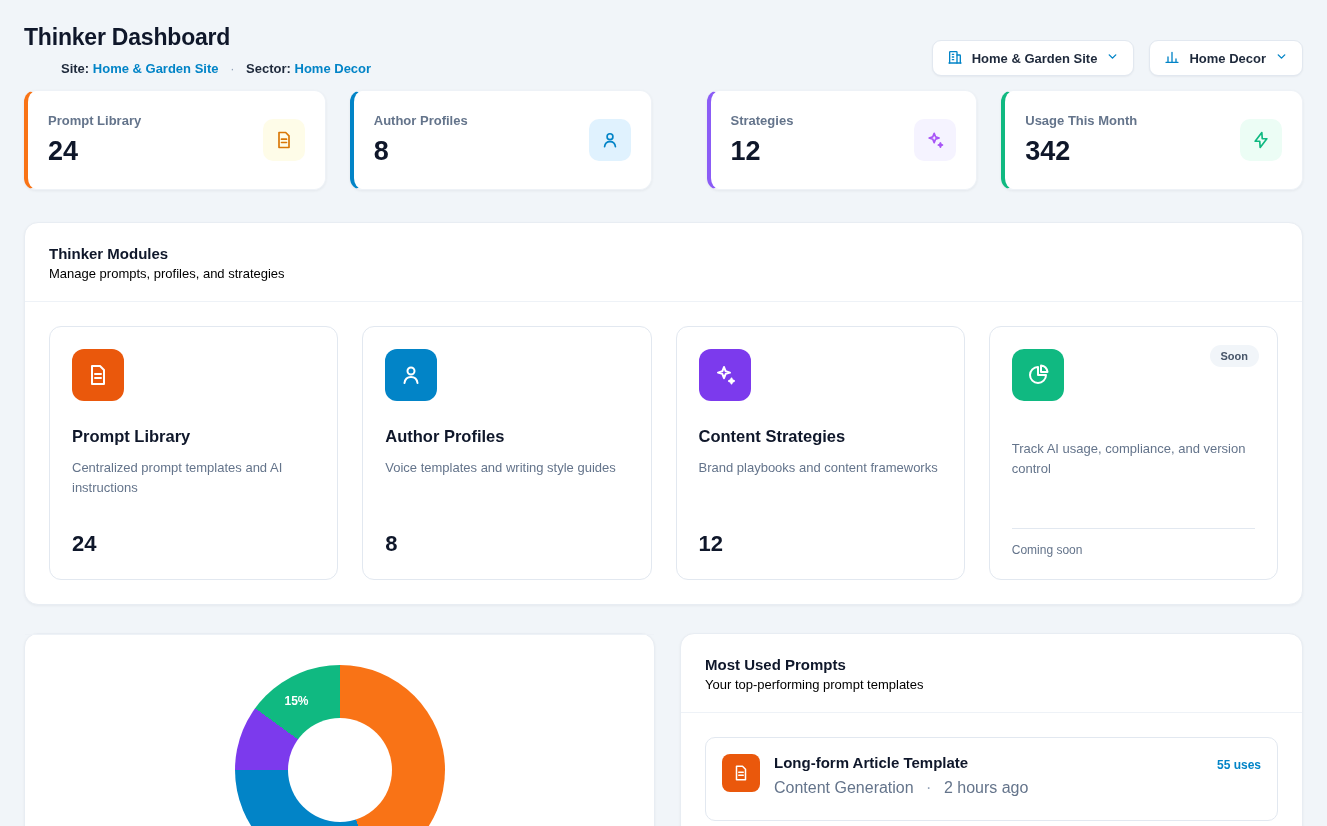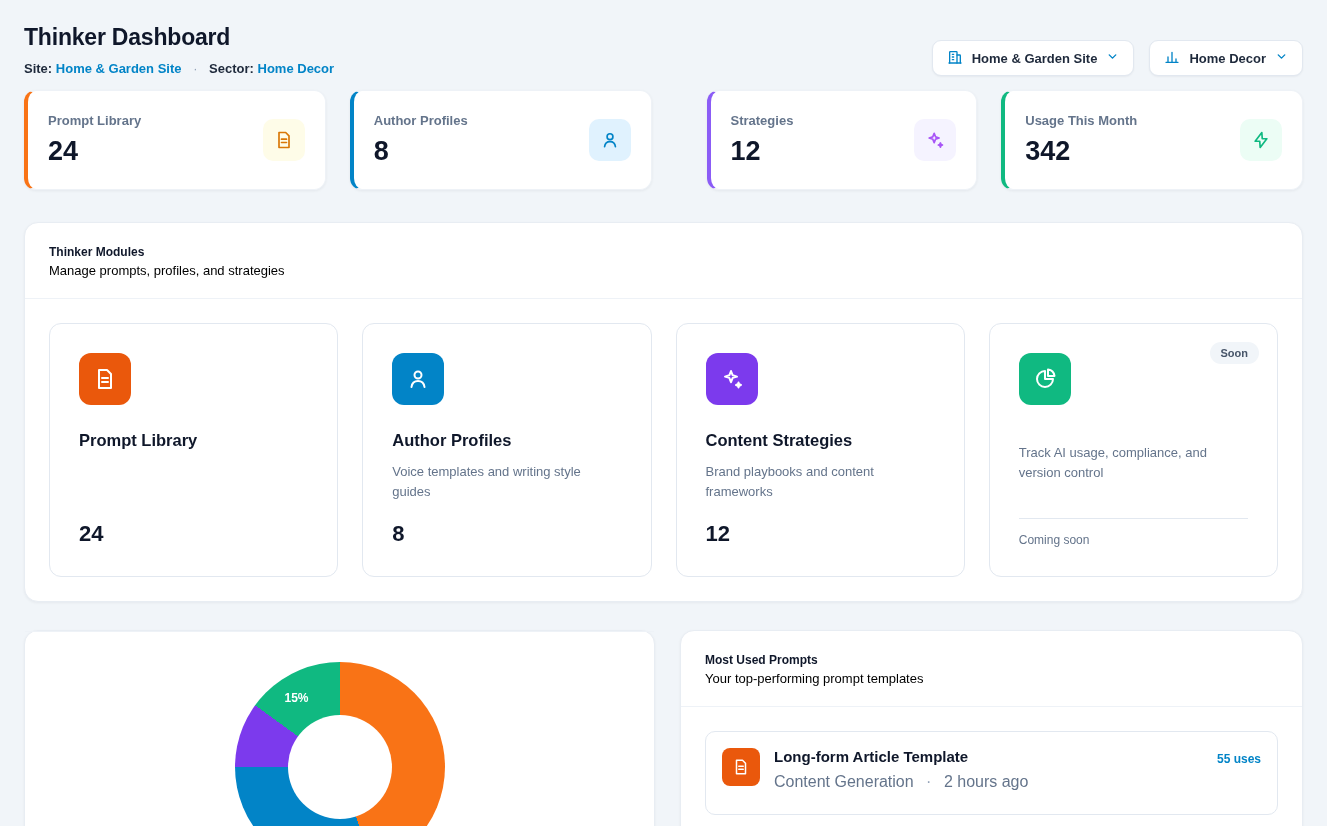--- a/index.html
+++ b/index.html
@@ -8,21 +8,21 @@
     width: 1327px; height: 826px;
     background: #f1f5f9;
     font-family: "Liberation Sans", "DejaVu Sans", sans-serif;
     color: #0f172a;
   }
   .page { padding: 24px 24px 0; }
 
   
   .topbar { display: flex; justify-content: space-between; align-items: flex-end; }
   .page-title { font-size: 23px; font-weight: 800; color: #0f172a; letter-spacing: -0.2px; }
-  .subline { margin-top: 10px; font-size: 13px; font-weight: 700; color: #1e293b; }
+  .subline { margin-top: 10px; font-size: 13px; font-weight: 700; color: #1e293b; margin-left: 37px; }
   .subline a { color: #0284c7; text-decoration: none; font-weight: 700; }
   .subline .dot-sep { color: #94a3b8; margin: 0 8px; font-weight: 400; }
   .selects { display: flex; gap: 15px; padding-top: 9px; }
   .select-btn {
     display: inline-flex; align-items: center; gap: 9px;
     background: #fff; border: 1px solid #e2e8f0; border-radius: 9px;
     height: 36px; padding: 0 14px; font-size: 13px; font-weight: 700; color: #1e293b;
     cursor: pointer; box-shadow: 0 1px 2px rgba(15,23,42,.05);
     font-family: inherit;
   }
@@ -41,29 +41,29 @@
   .stat-value { margin-top: 8px; font-size: 27px; font-weight: 800; color: #0f172a; }
   .stat-icon { width: 42px; height: 42px; border-radius: 10px; display: flex; align-items: center; justify-content: center; flex: none; }
   .stat-icon svg { width: 20px; height: 20px; }
 
   
   .panel {
     background: #fff; border: 1px solid #e8edf3; border-radius: 14px;
     box-shadow: 0 1px 3px rgba(15,23,42,.05); margin-top: 32px;
   }
   .panel-head { padding: 22px 24px 20px; }
-  .panel-title { font-size: 12px; font-weight: 700; color: #0f172a; }
+  .panel-title { font-size: 15px; font-weight: 700; color: #0f172a; }
   .panel-sub { margin-top: 4px; font-size: 13px; color: #000000; }
   .panel-divider { border: none; border-top: 1px solid #eef2f7; }
 
   
   .modules-grid { display: grid; grid-template-columns: repeat(4, 1fr); gap: 24px; padding: 24px; }
   .module-card {
     border: 1px solid #e2e8f0; border-radius: 12px; background: #fff;
-    padding: 29px; height: 254px; position: relative;
+    padding: 22px; height: 254px; position: relative;
     display: flex; flex-direction: column; cursor: pointer;
   }
   .module-icon {
     width: 52px; height: 52px; border-radius: 12px; color: #fff;
     display: flex; align-items: center; justify-content: center; margin-bottom: 26px; flex: none;
   }
   .module-icon svg { width: 24px; height: 24px; }
   .module-title { font-size: 16.5px; font-weight: 800; color: #0f172a; }
   .module-desc { margin-top: 12px; font-size: 13px; line-height: 1.55; color: #64748b; }
   .module-count { margin-top: auto; font-size: 22px; font-weight: 800; color: #0f172a; }
@@ -208,20 +208,21 @@
     <div class="modules-grid">
 
       <div class="module-card">
         <div class="module-icon" style="background-color: rgb(234, 88, 12);">
           <svg viewBox="0 0 24 24" fill="none" stroke="currentColor" stroke-width="2" stroke-linecap="round" stroke-linejoin="round">
               <path d="M6 3h8l4 4v14H6z"></path>
               <path d="M9 11h6M9 15h6"></path>
             </svg>
         </div>
         <div class="module-title">Prompt Library</div>
+        <div class="module-desc">Centralized prompt templates and AI instructions</div>
         <div class="module-count">24</div>
       </div>
 
       <div class="module-card">
         <div class="module-icon" style="background-color: rgb(2, 132, 199);">
           <svg viewBox="0 0 24 24" fill="none" stroke="currentColor" stroke-width="2" stroke-linecap="round" stroke-linejoin="round">
               <circle cx="12" cy="8" r="3.5"></circle>
               <path d="M5.5 20c.5-4 3-6 6.5-6s6 2 6.5 6"></path>
             </svg>
         </div>

